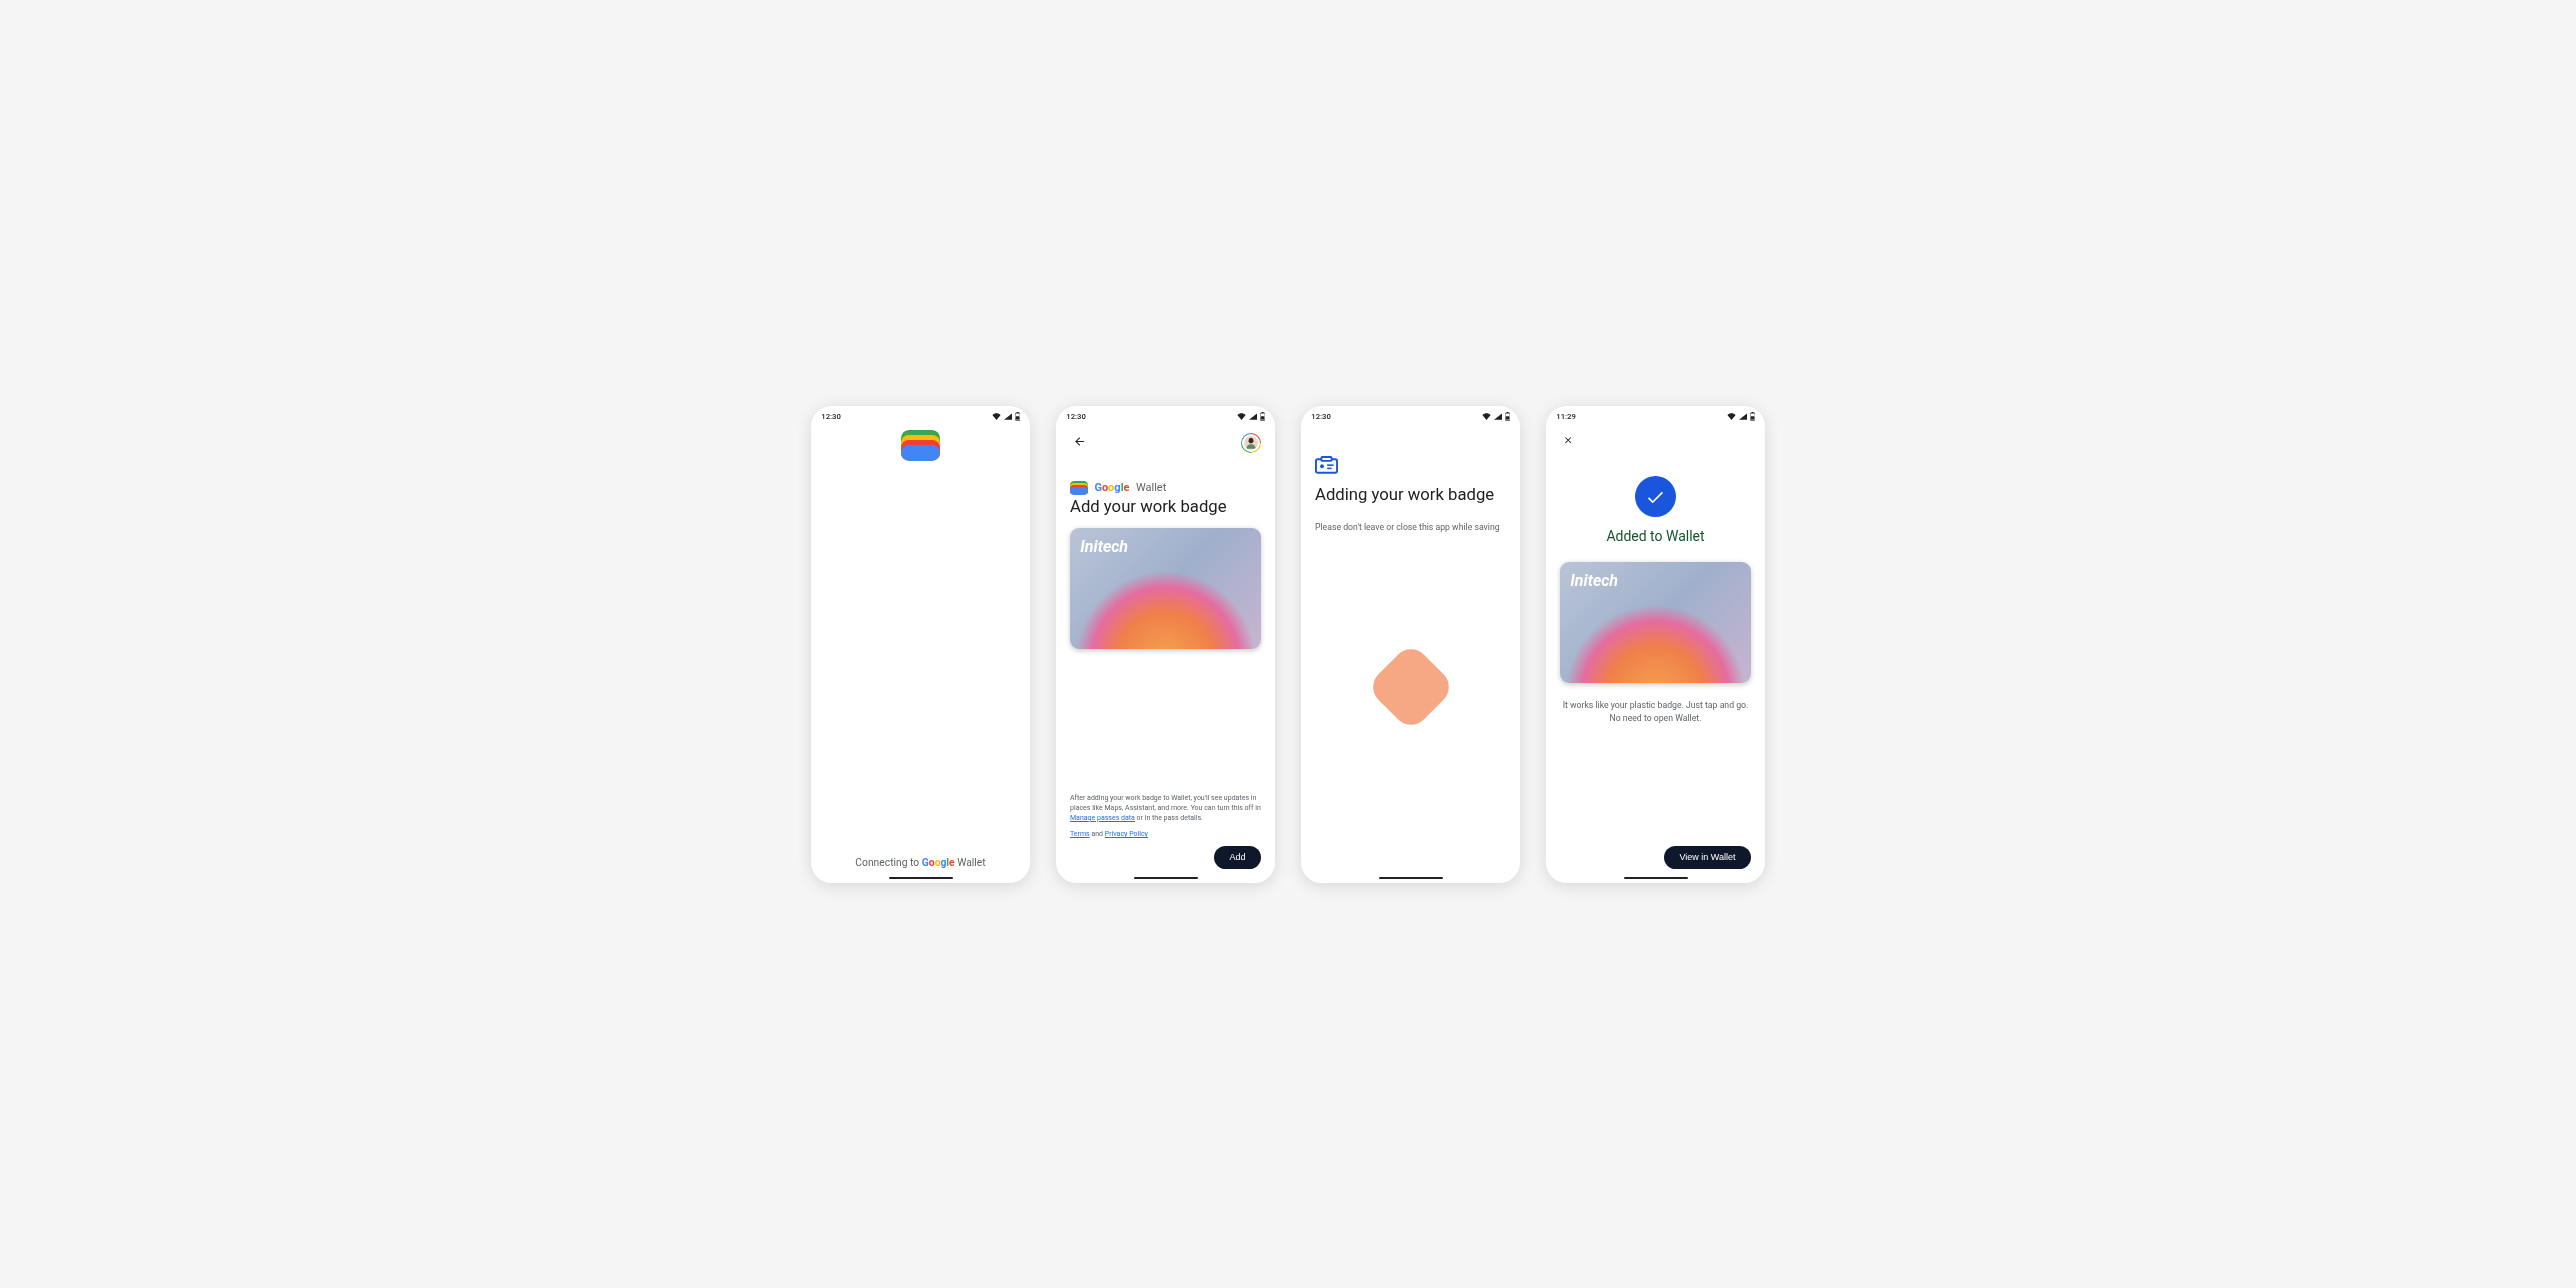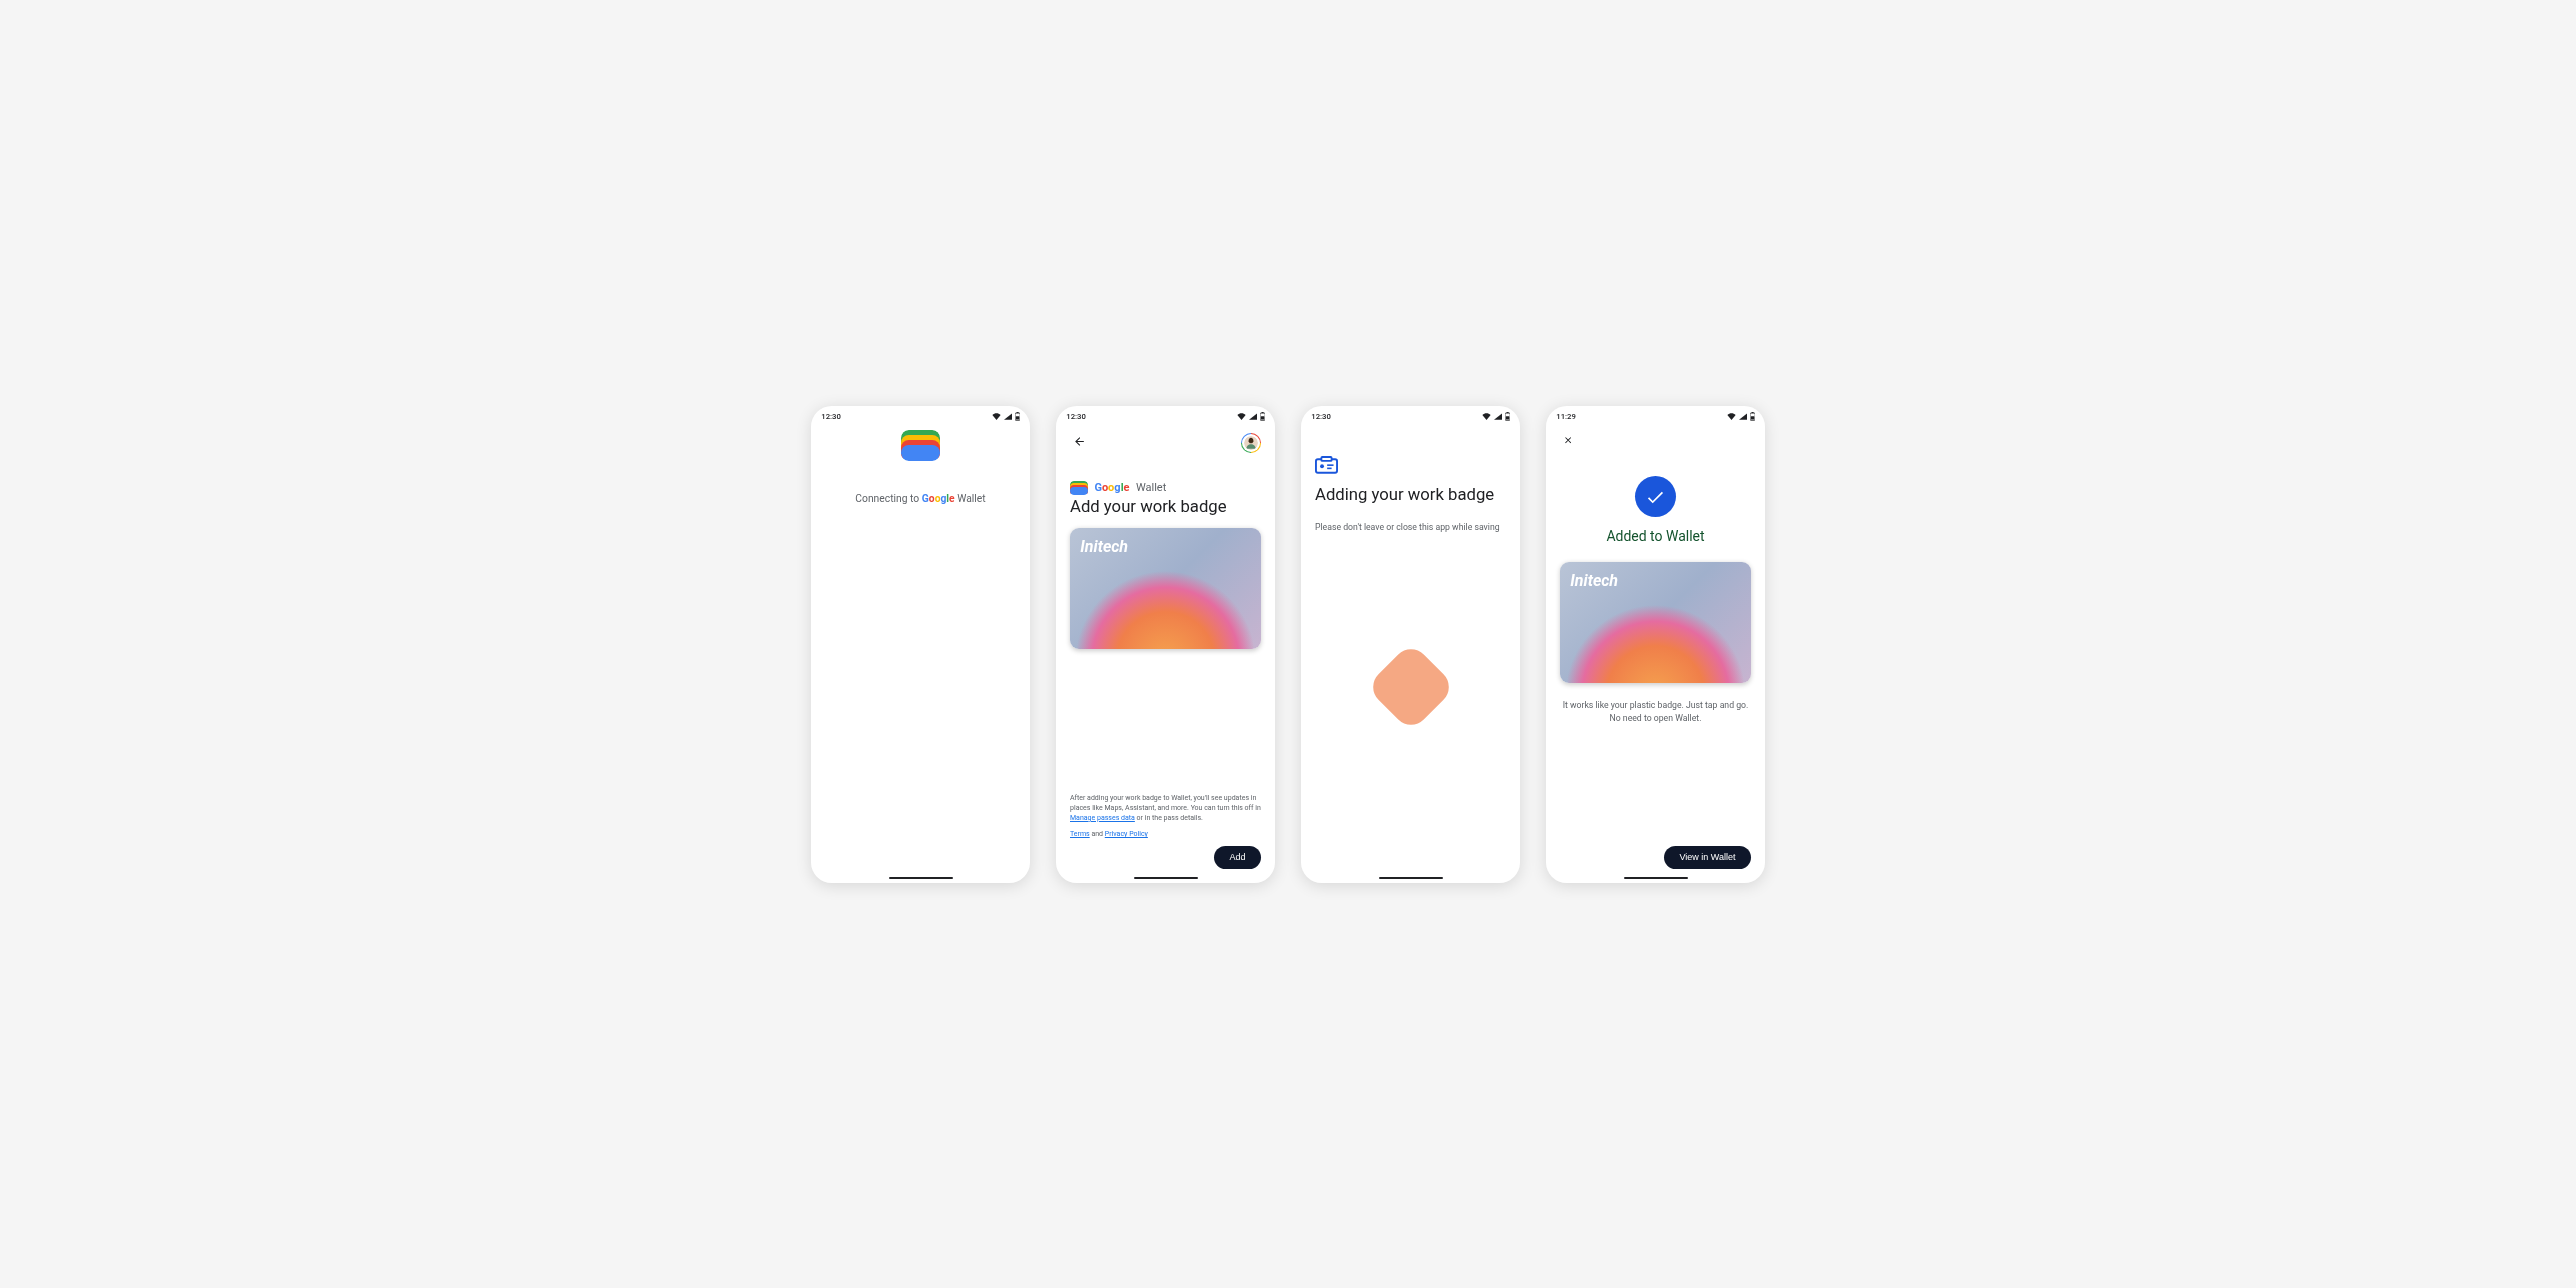--- a/index.html
+++ b/index.html
@@ -54,21 +54,21 @@
     flex-direction: column;
     padding: 5.2px 14px 14px;
     position: relative;
   }
   
   .s1-center {
     flex: 1;
     display: flex;
     flex-direction: column;
     align-items: center;
-    justify-content: flex-start;
+    justify-content: space-between;
     gap: 31px;
   }
   .wallet-logo {
     width: 39px;
     height: 31px;
     border-radius: 7.7px;
     position: relative;
     overflow: hidden;
   }
   .wallet-logo .layer {

